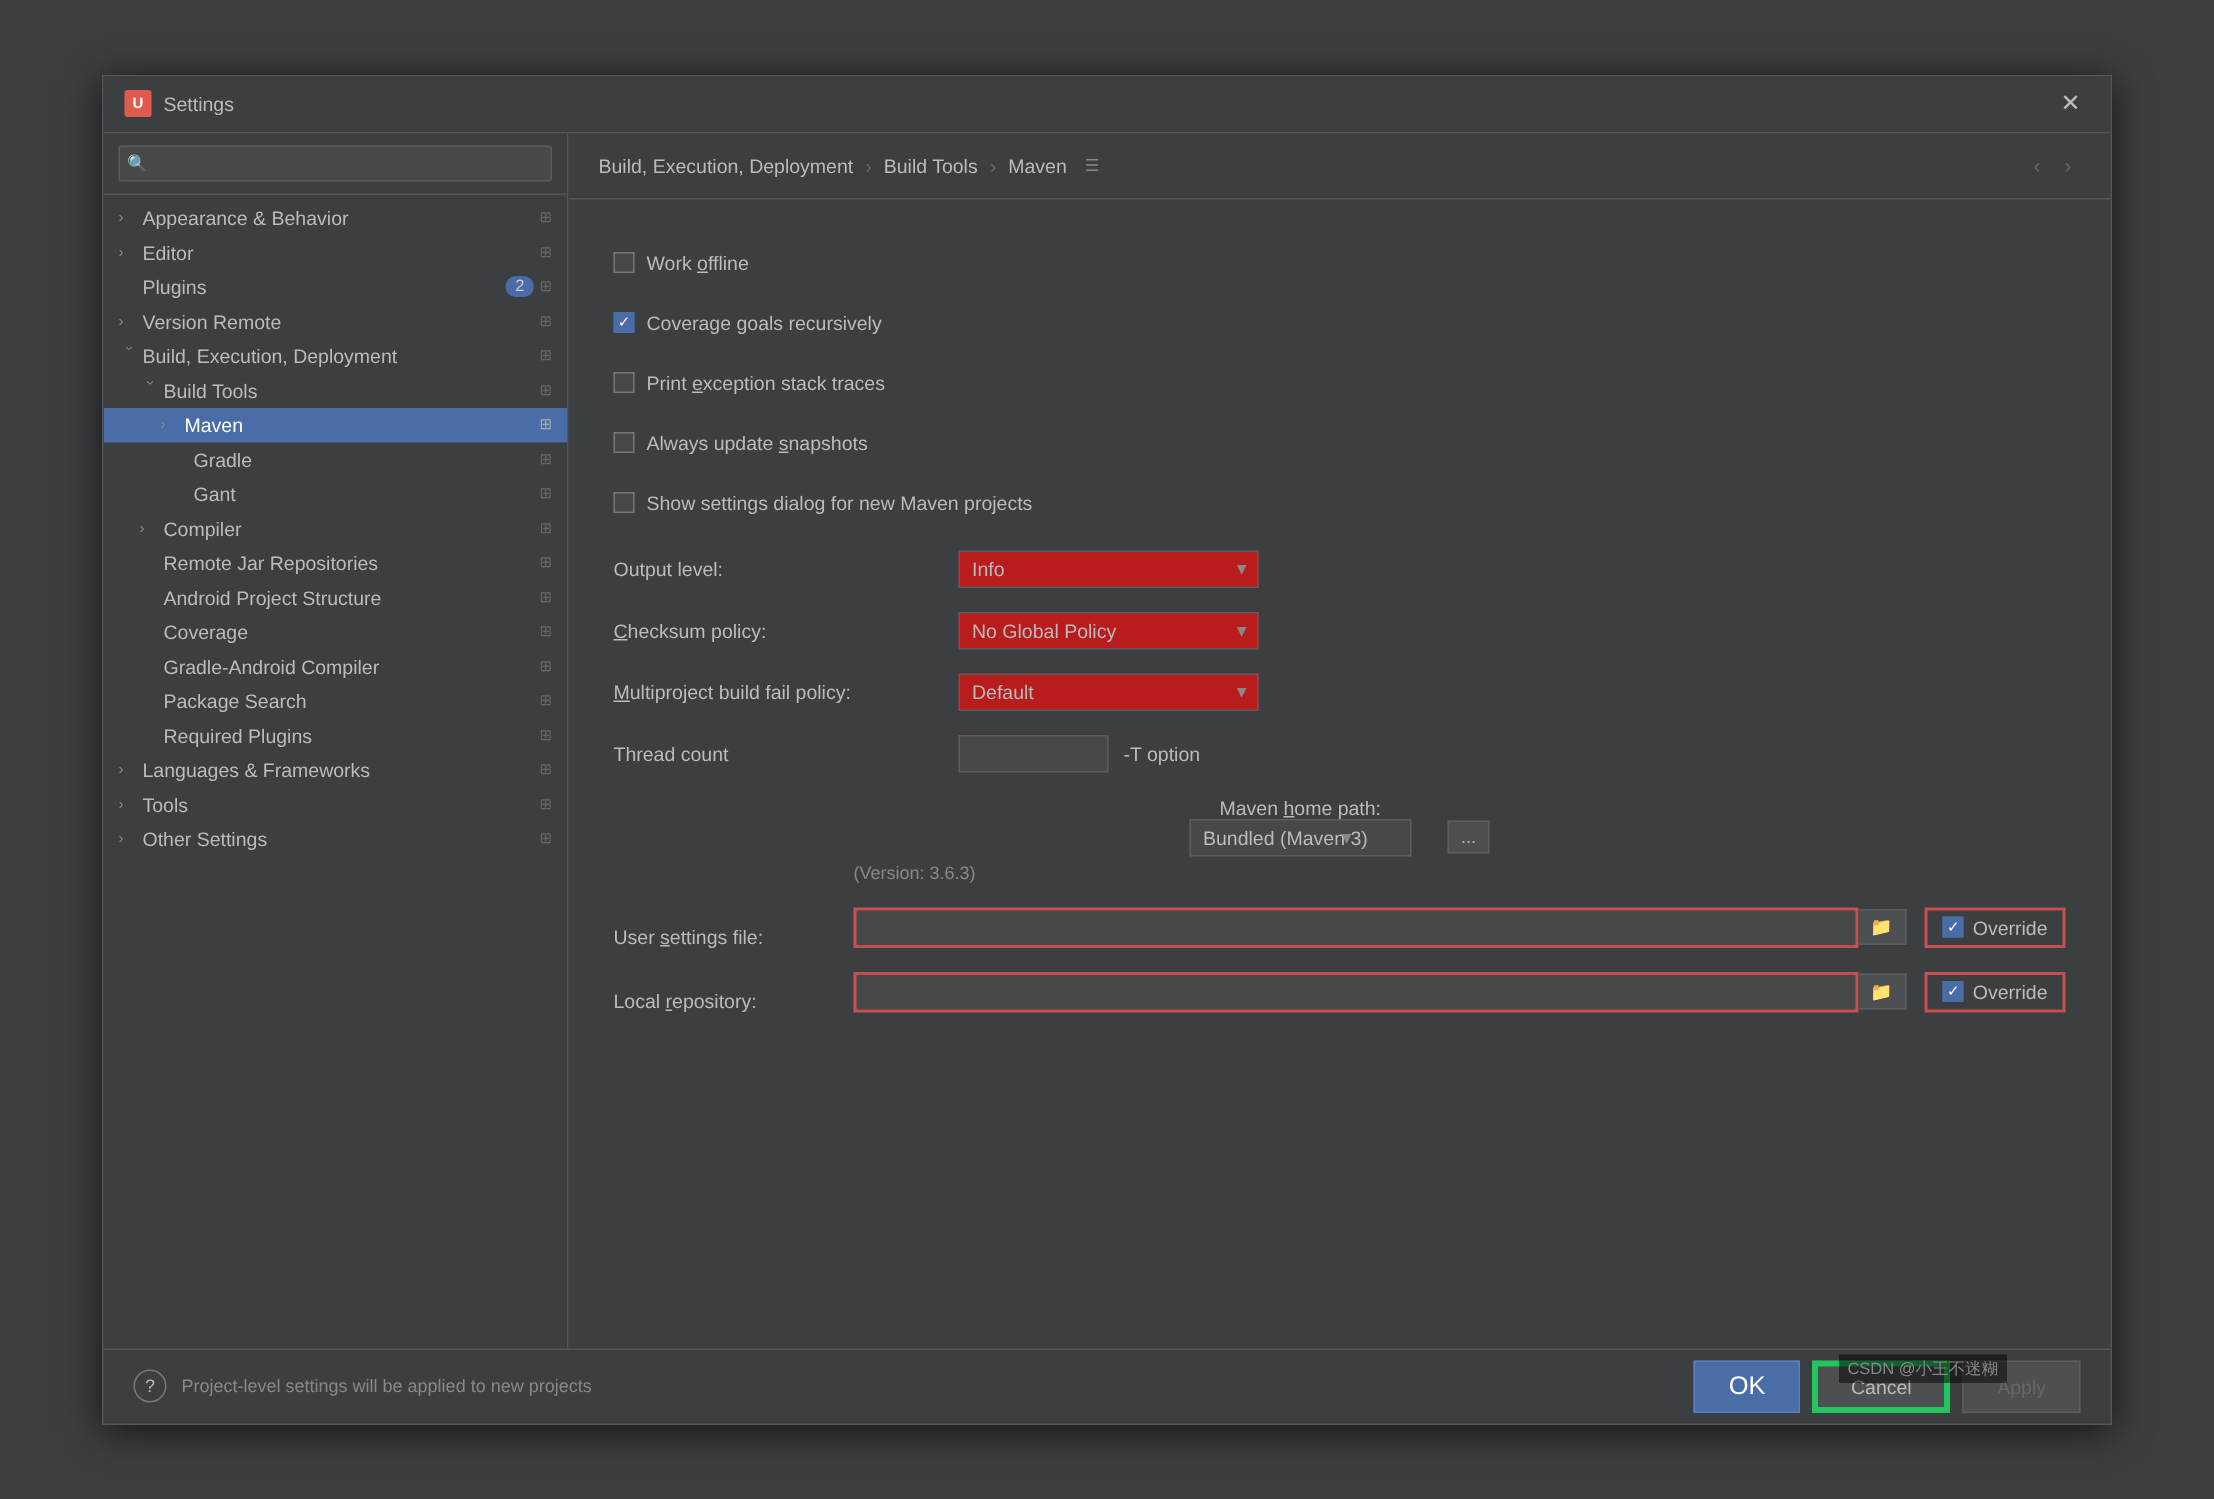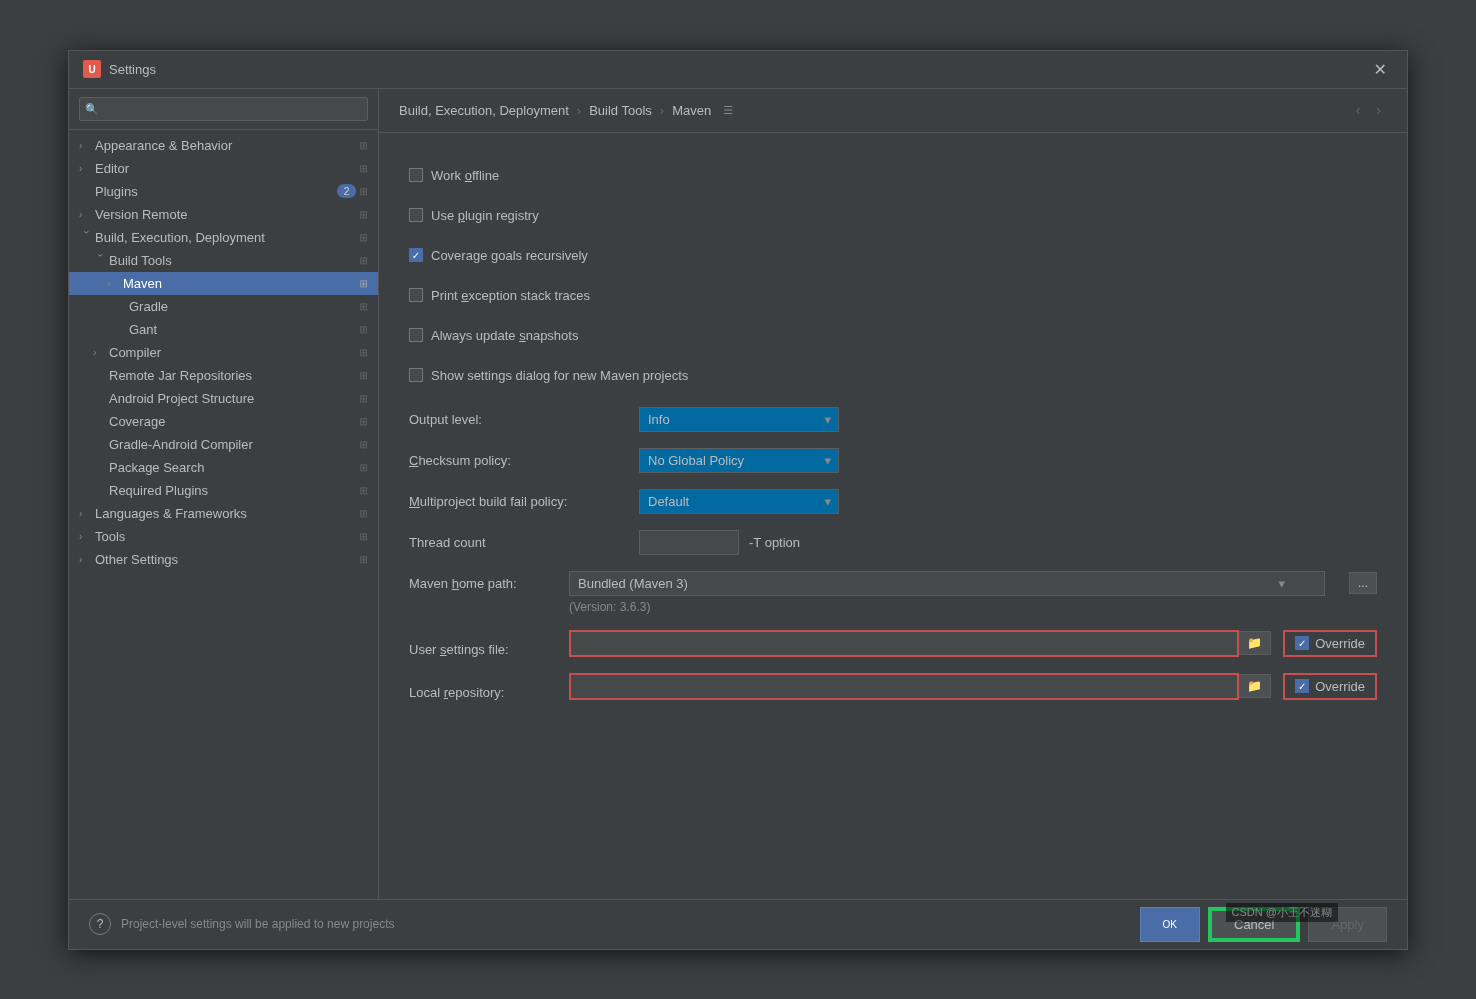--- a/index.html
+++ b/index.html
@@ -234,21 +234,21 @@
       margin-bottom: 16px;
     }
     .settings-label {
       width: 230px;
       color: #bbb;
       font-size: 13px;
       flex-shrink: 0;
     }
     .settings-label u { text-decoration: underline; }
     .dropdown {
-      background: #0369a1;
+      background: #b91c1c;
       border: 1px solid #5a5d5f;
       color: #bbb;
       padding: 4px 28px 4px 8px;
       font-size: 13px;
       appearance: none;
       -webkit-appearance: none;
       outline: none;
       cursor: pointer;
       min-width: 200px;
       position: relative;
@@ -278,20 +278,21 @@
     .t-option {
       color: #bbb;
       font-size: 13px;
       margin-left: 10px;
     }
     
     .maven-home-row {
       display: flex;
       align-items: center;
       margin-bottom: 4px;
+      flex-direction: column;
     }
     .maven-home-label {
       width: 160px;
       color: #bbb;
       font-size: 13px;
       flex-shrink: 0;
     }
     .maven-home-label u { text-decoration: underline; }
     .path-dropdown {
       background: #45494a;
@@ -422,21 +423,21 @@
     .footer-right {
       display: flex;
       gap: 8px;
     }
     .btn-ok {
       background: #4a6da7;
       border: 1px solid #5a7ec0;
       color: #fff;
       padding: 6px 22px;
       cursor: pointer;
-      font-size: 10px;
+      font-size: 17px;
     }
     .btn-cancel {
       background: #4c5052;
       border: 4px solid #22c55e;
       color: #bbb;
       padding: 6px 22px;
       cursor: pointer;
       font-size: 13px;
     }
     .btn-apply {
@@ -619,24 +620,20 @@
 
       <div class="settings-panel">
 
         <div class="checkbox-group">
 
           <div class="checkbox-row">
             <div class="cb-box"></div>
             <span class="cb-label">Work <u>o</u>ffline</span>
           </div>
 
-          <div class="checkbox-row">
-            <div class="cb-box"></div>
-            <span class="cb-label">Use <u>p</u>lugin registry</span>
-          </div>
 
           <div class="checkbox-row">
             <div class="cb-box checked"></div>
             <span class="cb-label">Coverage goals recursively</span>
           </div>
 
           <div class="checkbox-row">
             <div class="cb-box"></div>
             <span class="cb-label">Print <u>e</u>xception stack traces</span>
           </div>

